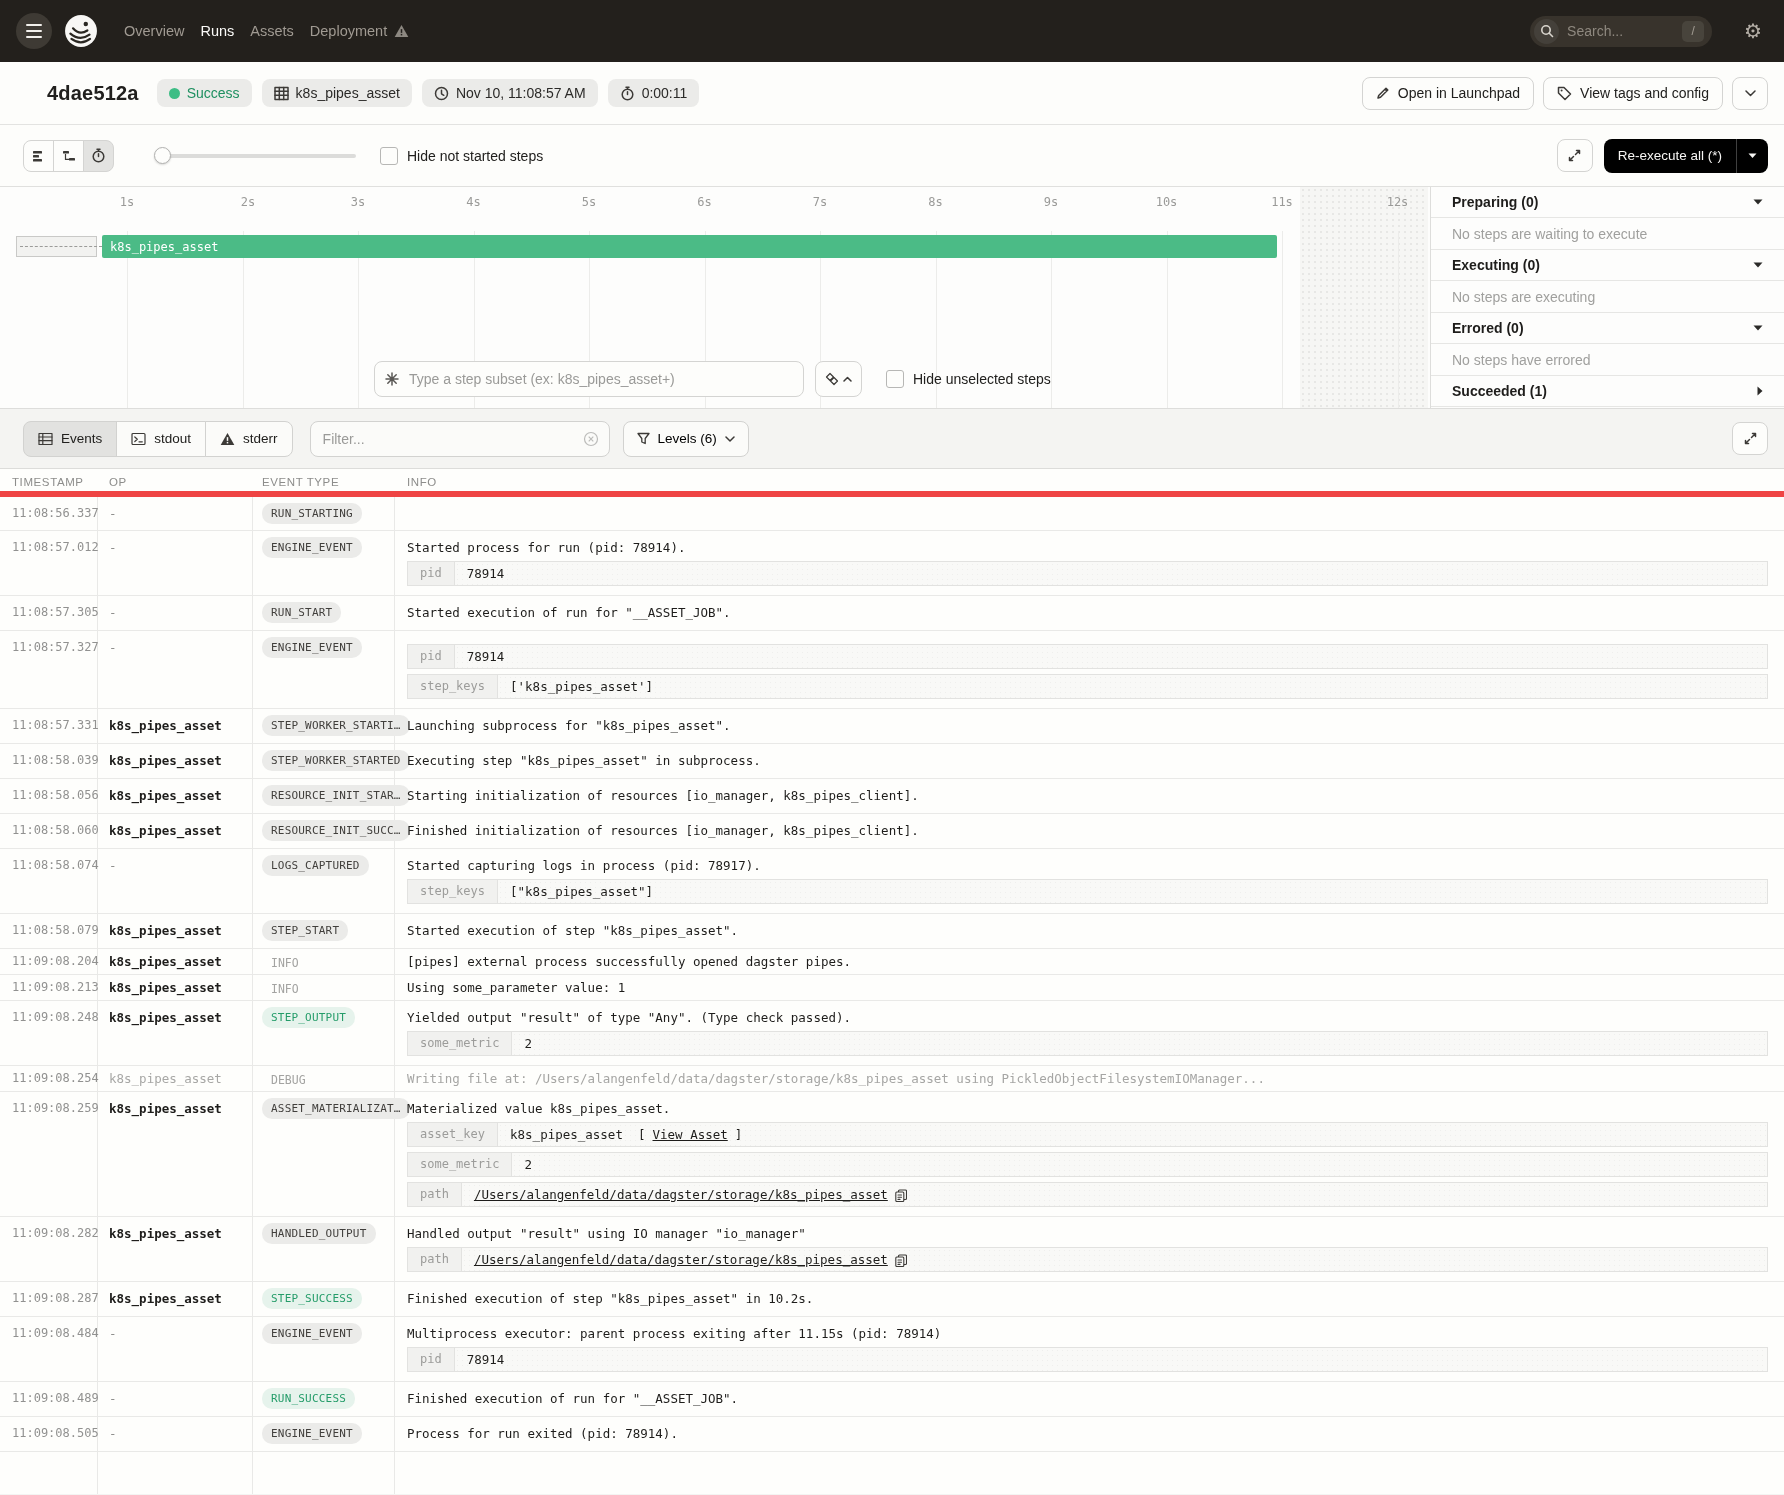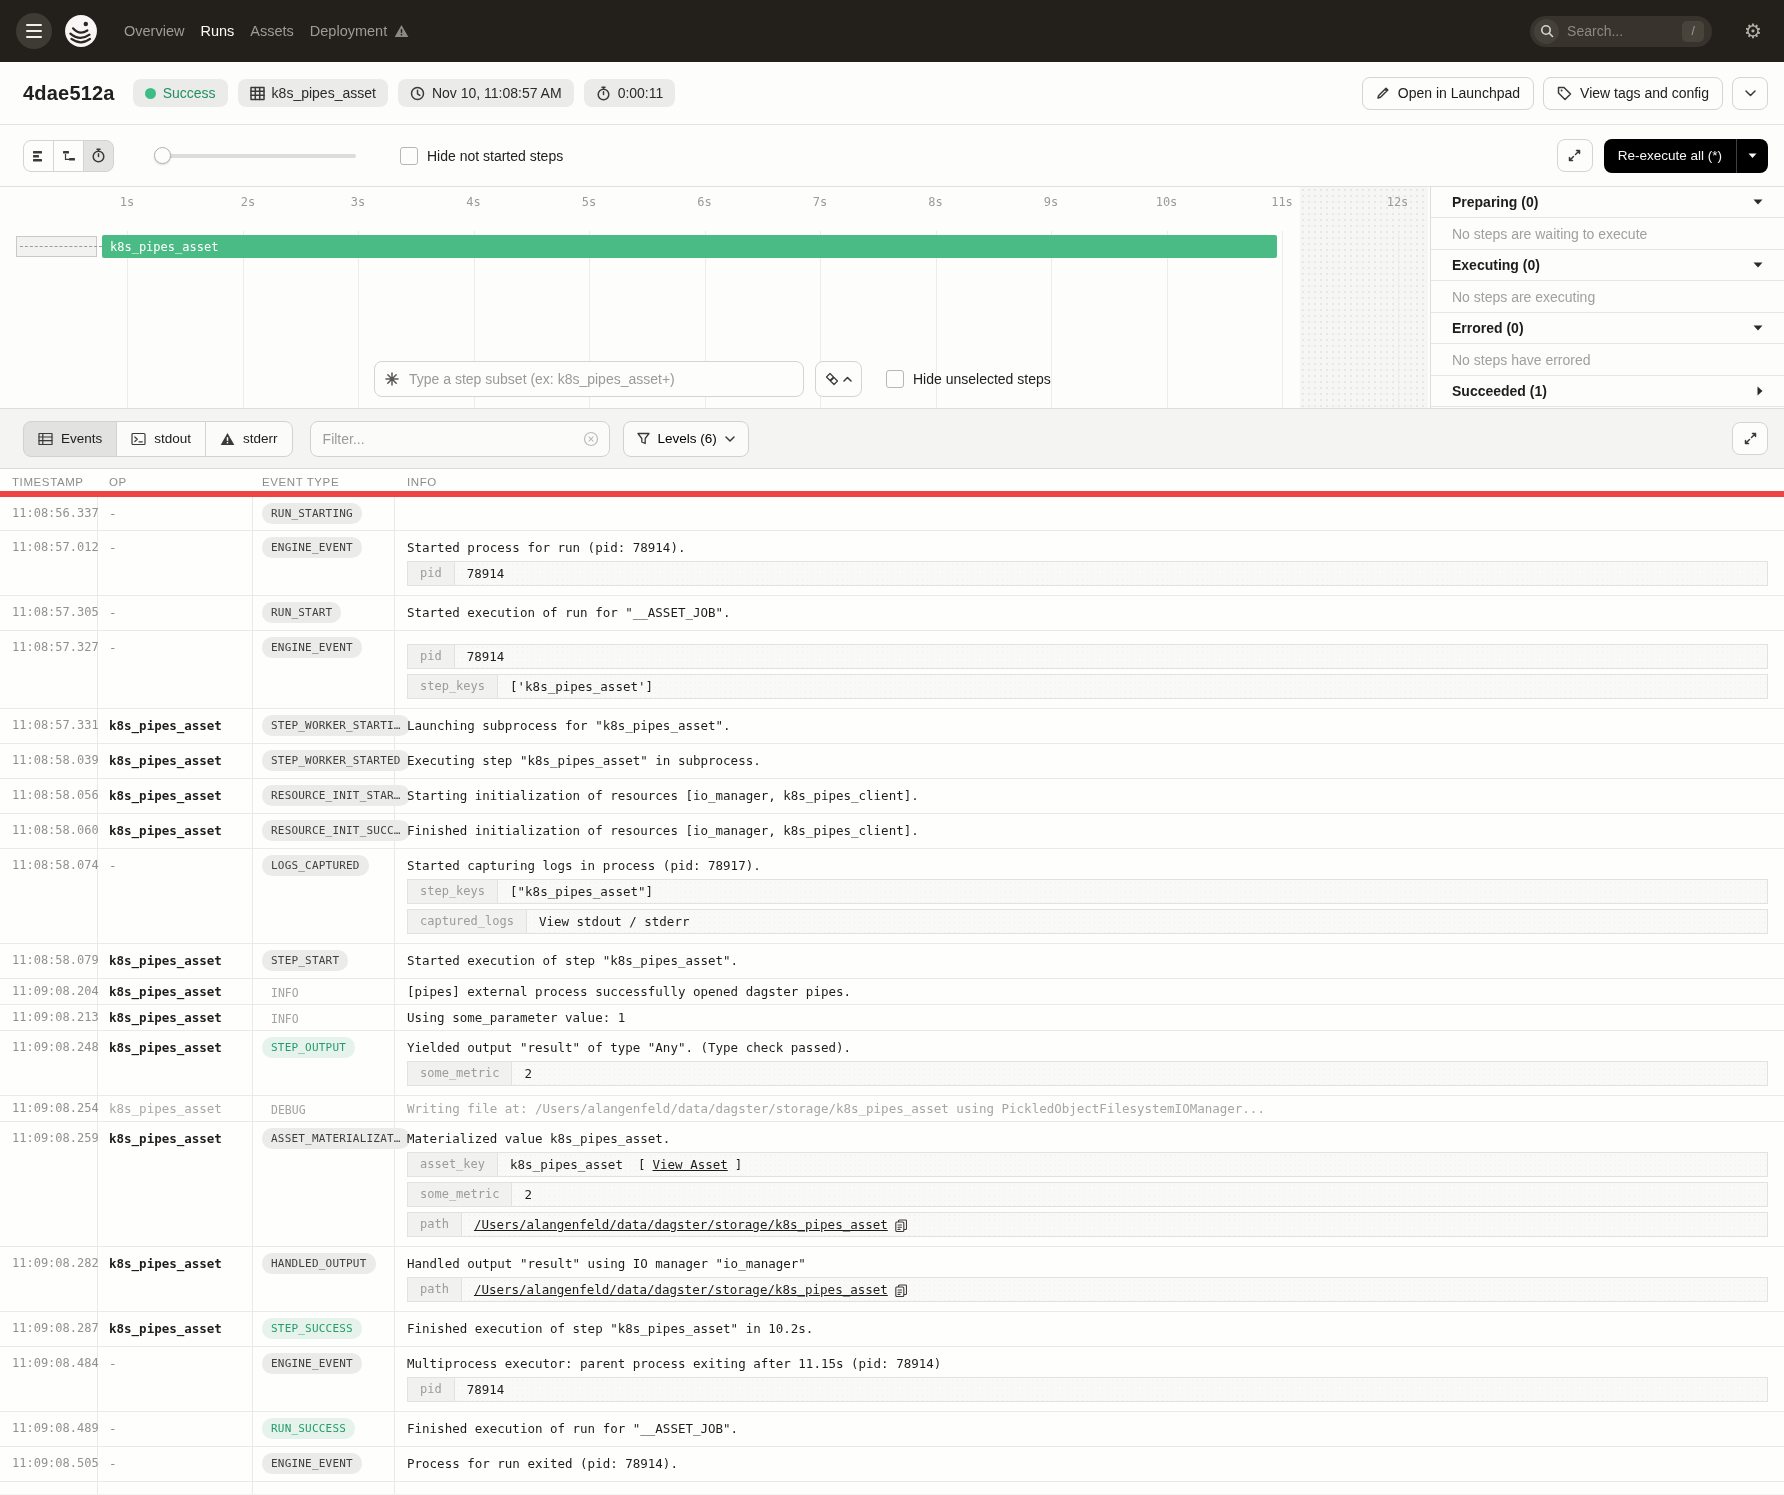--- a/index.html
+++ b/index.html
@@ -32,21 +32,21 @@
   .searchpill .mag { width:25px; height:25px; border-radius:50%; background:#44403a; display:flex; align-items:center; justify-content:center; }
   .searchpill .ph { color:#8e887f; font-size:14px; margin-left:8px; flex:1; }
   .searchpill .slash { width:22px; height:21px; border-radius:5px; background:#48443c; color:#a49e95; font-size:12px; display:flex; align-items:center; justify-content:center;}
   .gear { font-size:20px; color:#b4aea6; background:none; border:none; cursor:pointer; line-height:1; }
 
   
   .runheader {
     height:63px; background:#fdfdfb; border-bottom:1px solid #e3e3e1;
     display:flex; align-items:center; padding:0 16px 0 23px; gap:10px;
   }
-  .runid { font-size:20px; font-weight:bold; letter-spacing:0.2px; margin-right:8px; }
+  .runid { font-size:20px; font-weight:bold; letter-spacing:0.2px; margin-right:8px;margin-left:24px; }
   .pill {
     height:28px; border-radius:8px; background:#ebebe9; display:flex; align-items:center;
     padding:0 12px; gap:7px; font-size:14px; color:#2b2a28;
   }
   .pill .dot { width:11px; height:11px; border-radius:50%; background:#3dbd85; }
   .pill.success { color:#1f9061; }
   .hdr-actions { margin-left:auto; display:flex; align-items:center; gap:9px; }
   .btn {
     height:33px; background:#fdfdfb; border:1px solid #d4d4d2; border-radius:8px;
     display:flex; align-items:center; gap:8px; padding:0 13px; font-size:14px; color:#21201e; cursor:pointer;
@@ -63,21 +63,21 @@
     width:31px; height:32px; background:#fdfdfb; border:1px solid #d4d4d2; margin-left:-1px;
     display:flex; align-items:center; justify-content:center; cursor:pointer; padding:0;
   }
   .seg button:first-child { border-radius:8px 0 0 8px; margin-left:0; }
   .seg button:last-child { border-radius:0 8px 8px 0; }
   .seg button.active { background:#e3e3e1; }
   .slider { margin-left:42px; width:200px; height:4px; background:#dcdcda; border-radius:2px; position:relative; cursor:pointer; }
   .slider .knob { position:absolute; left:-2px; top:-7px; width:17px; height:17px; border-radius:50%; background:#fdfdfb; border:1px solid #b2b2b0; box-shadow:0 1px 2px rgba(0,0,0,0.15); }
   .checkrow { display:flex; align-items:center; gap:9px; }
   .checkbox { width:18px; height:18px; border:1px solid #b7b7b5; border-radius:3px; background:#fdfdfb; cursor:pointer; flex:none; }
-  .toolbar .checkrow { margin-left:44px; }
+  .toolbar .checkrow { margin-left:24px; }
   .toolbar-right { margin-left:auto; display:flex; align-items:center; gap:11px; }
   .darkbtn {
     height:34px; background:#000000; color:#f7f6f4; border:none; border-radius:8px;
     display:flex; align-items:center; font-size:13.5px; cursor:pointer; padding:0;
   }
   .darkbtn .lbl { padding:0 14px; }
   .darkbtn .caret { padding:0 11px; border-left:1px solid rgba(255,255,255,0.25); height:100%; display:flex; align-items:center; }
 
   
   .split { height:222px; display:flex; background:#fdfdfc; border-bottom:1px solid #dddddb; }
@@ -521,26 +521,20 @@
         <div class="c op"><span class="dash mono">-</span></div>
         <div class="c et"><span class="chip">LOGS_CAPTURED</span></div>
         <div class="c info">
           <div class="msg">Started capturing logs in process (pid: 78917).</div>
           <div class="mtable">
             <span class="mkey">step_keys</span>
             <span class="mval">
               <span>["k8s_pipes_asset"]</span>
             </span>
           </div>
-          <div class="mtable">
-            <span class="mkey">captured_logs</span>
-            <span class="mval">
-              <span>View stdout / stderr</span>
-            </span>
-          </div>
         </div>
       </div>
       <div class="trow">
         <div class="c ts mono">11:08:58.079</div>
         <div class="c op"><span class="opname mono">k8s_pipes_asset</span></div>
         <div class="c et"><span class="chip">STEP_START</span></div>
         <div class="c info">
           <div class="msg">Started execution of step "k8s_pipes_asset".</div>
         </div>
       </div>

